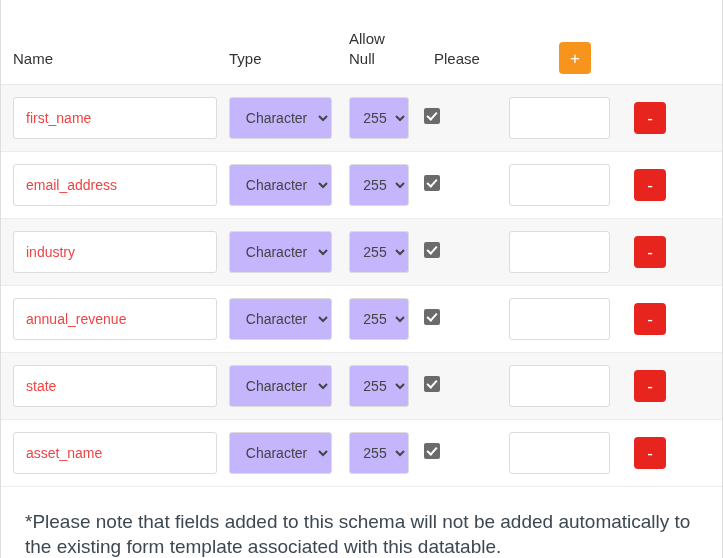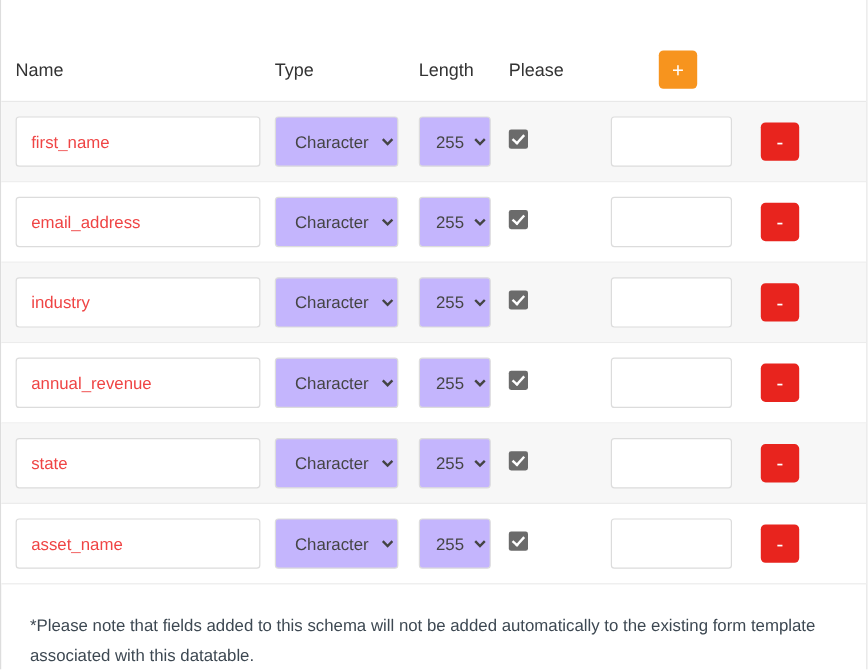--- a/index.html
+++ b/index.html
@@ -154,40 +154,41 @@
     width: 4px;
     height: 8px;
     border: solid #ffffff;
     border-width: 0 2px 2px 0;
     transform: rotate(42deg);
   }
 
   
   .footer-note {
     padding: 22px 24px 0 24px;
-    font-size: 14px;
+    font-size: 19px;
     line-height: 25px;
     color: #3d4852;
     max-width: 672px;
   }
 </style>
 </head>
 <body>
 
 <div id="page">
 
   <div class="schema-header">
     <div class="col col-name">
       <div class="head-label">Name</div>
     </div>
     <div class="col col-type">
       <div class="head-label">Type</div>
     </div>
-    <div class="col col-length">
-      <div class="head-label">Length</div>
+    <div class="col col-null">
+      <div class="head-label two-line">Allow
+Null</div>
     </div>
     <div class="col col-default">
       <div class="head-label">Please</div>
     </div>
     <div class="col col-action head-action">
       <button class="btn-add">+</button>
     </div>
   </div>
 
   <div class="schema-rows" id="rows-container">

